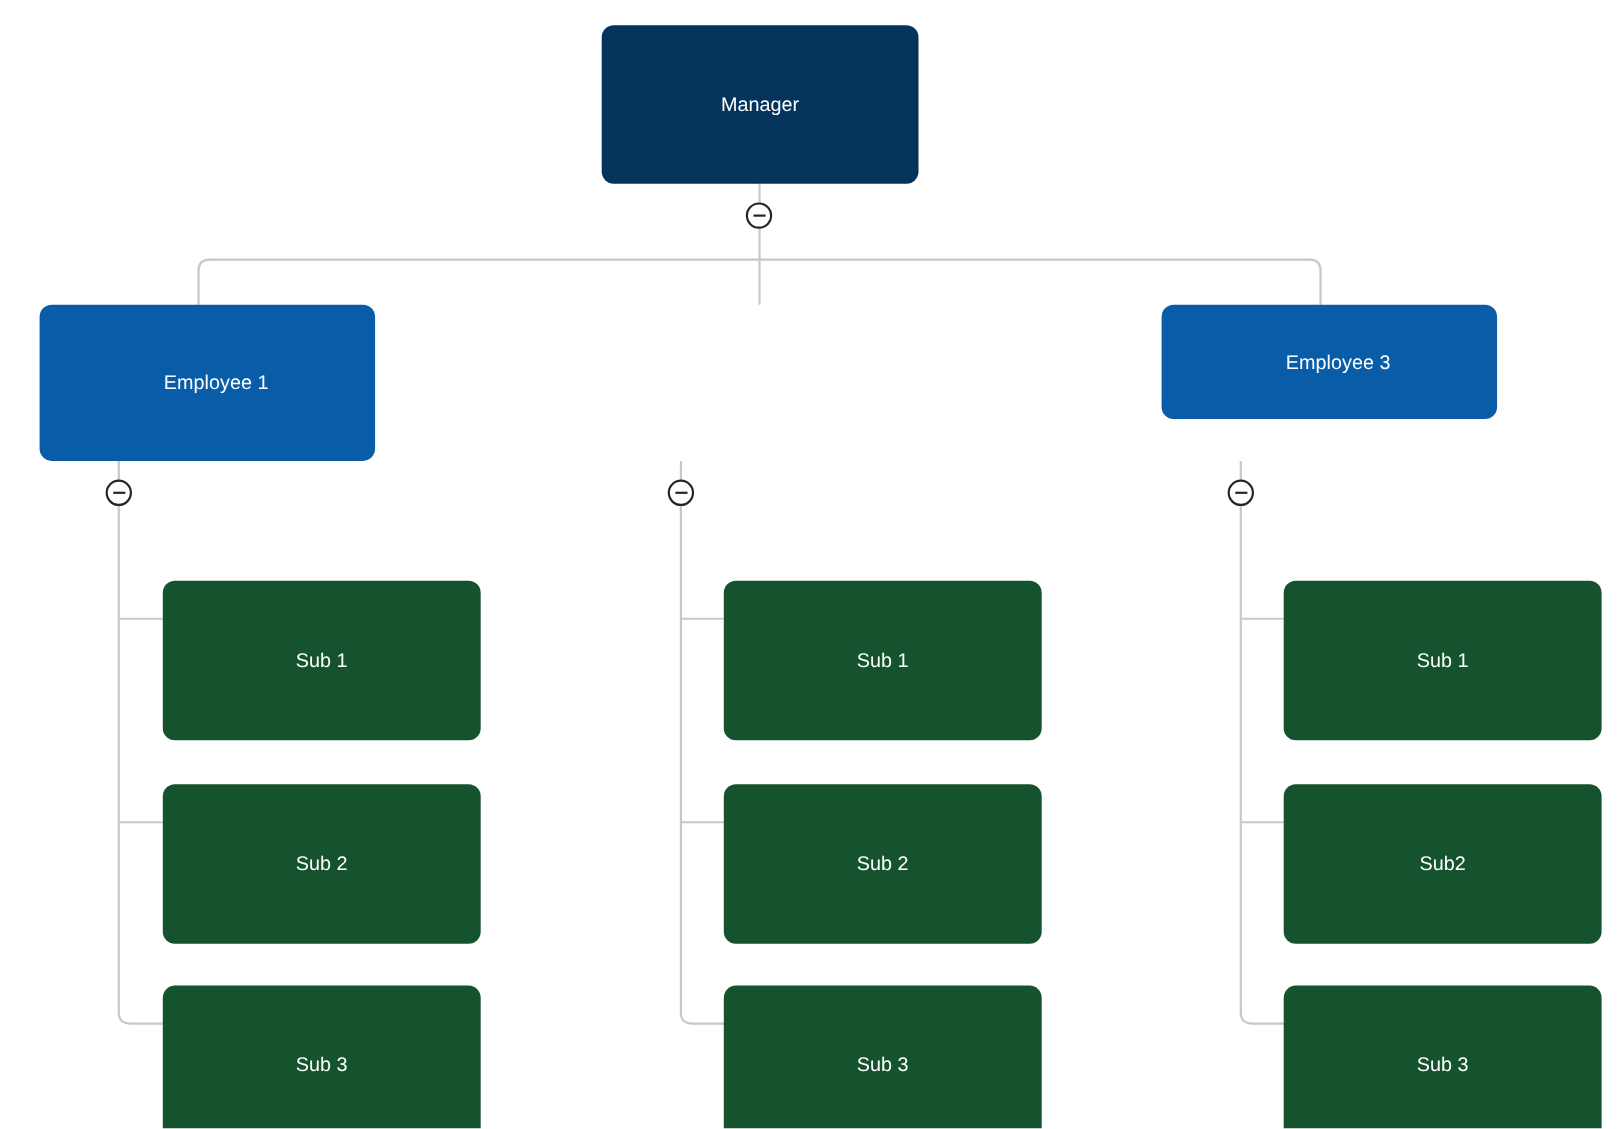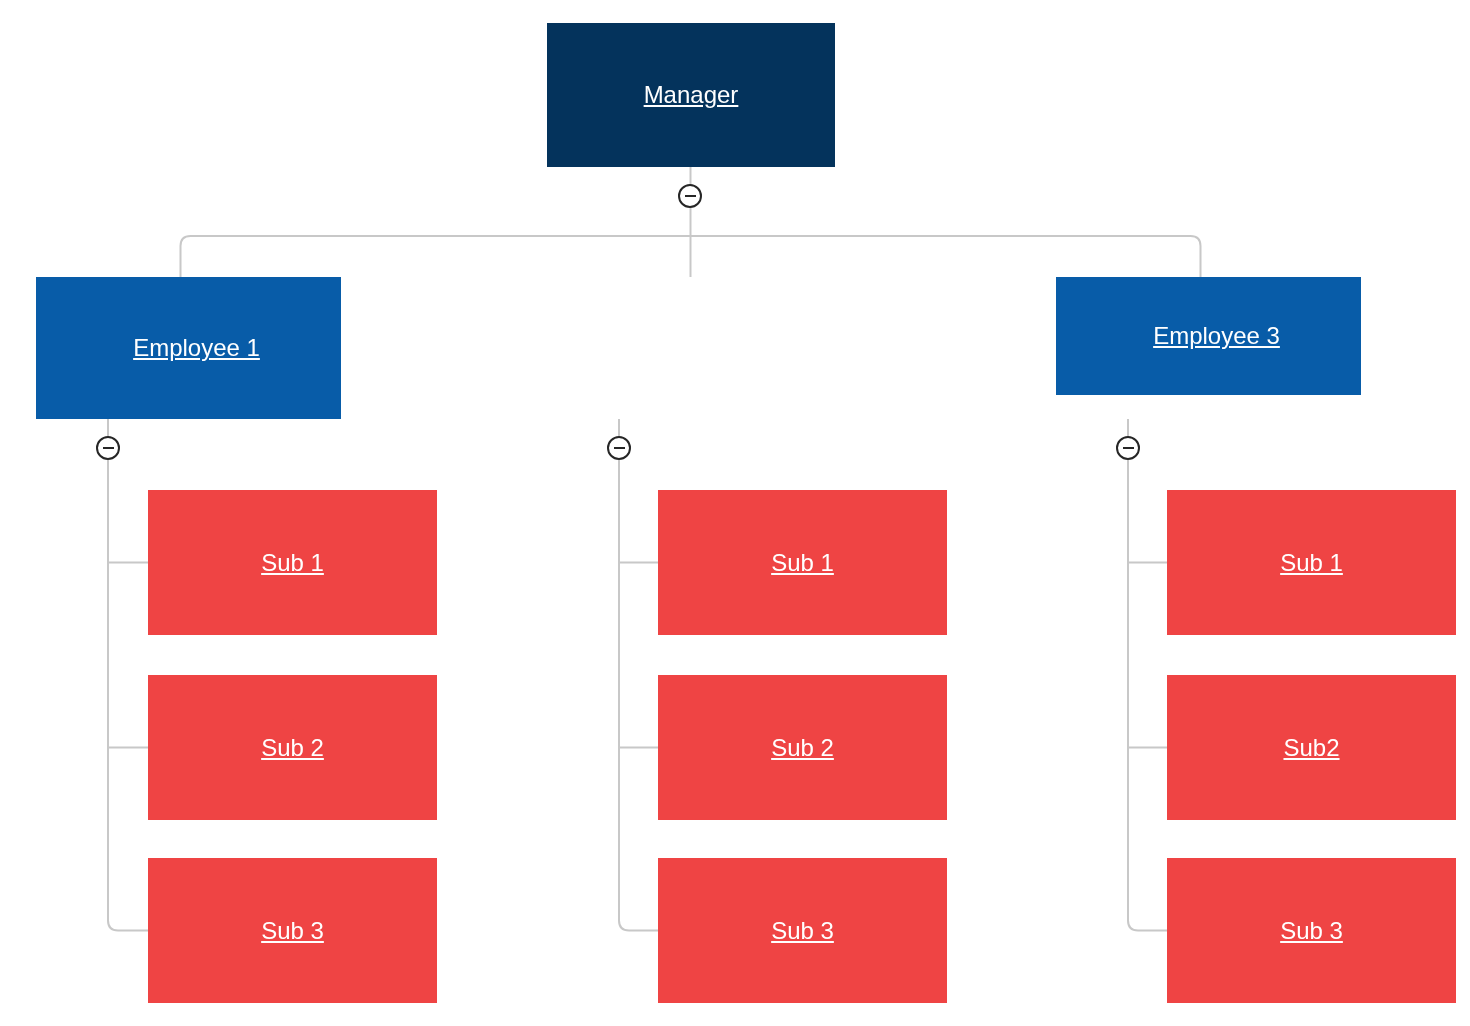--- a/index.html
+++ b/index.html
@@ -2,28 +2,27 @@
 <html><head>
 <meta charset="utf-8">
 <style>
   html,body{margin:0;padding:0;background:#ffffff;}
   body{font-family:"Liberation Sans", sans-serif;}
   .canvas{position:relative;width:1470px;height:1026px;background:#ffffff;overflow:hidden;}
   .connectors{position:absolute;left:0;top:0;width:1470px;height:1026px;}
   .node{
     position:absolute;
     display:flex;align-items:center;justify-content:center;
-    color:#ffffff;font-size:24px;font-weight:400;
-    border-radius:0;
+    color:#ffffff;font-size:18px;font-weight:400;
+    border-radius:11px;
     cursor:pointer;
-    text-decoration:underline;
   }
   .lvl0{background:#04335c;}
   .lvl1{background:#085ca8;padding-left:16px;}
-  .lvl2{background:#ef4444;}
+  .lvl2{background:#14532d;margin-top:38px;}
   .node span{pointer-events:none;}
   .collapse{
     position:absolute;width:24px;height:24px;box-sizing:border-box;
     border:2px solid #262626;border-radius:50%;background:#ffffff;
     cursor:pointer;
   }
   .minus{
     position:absolute;left:50%;top:50%;
     width:11px;height:2px;margin:-1px 0 0 -5.5px;
     background:#262626;
@@ -55,21 +54,21 @@
   <div class="node lvl0" style="left:547px;top:23px;width:288px;height:144px;">
     <span>Manager</span>
   </div>
   <div class="collapse" style="left:678px;top:184px;">
     <span class="minus"></span>
   </div>
 
   <div class="node lvl1" style="left:36px;top:277px;width:289px;height:142px;">
     <span>Employee 1</span>
   </div>
-  <div class="node lvl1" style="left:1056px;top:277px;width:289px;height:118px;">
+  <div class="node lvl1" style="left:1056px;top:277px;width:289px;height:104px;">
     <span>Employee 3</span>
   </div>
 
   <div class="collapse" style="left:96px;top:436px;">
     <span class="minus"></span>
   </div>
   <div class="collapse" style="left:607px;top:436px;">
     <span class="minus"></span>
   </div>
   <div class="collapse" style="left:1116px;top:436px;">

